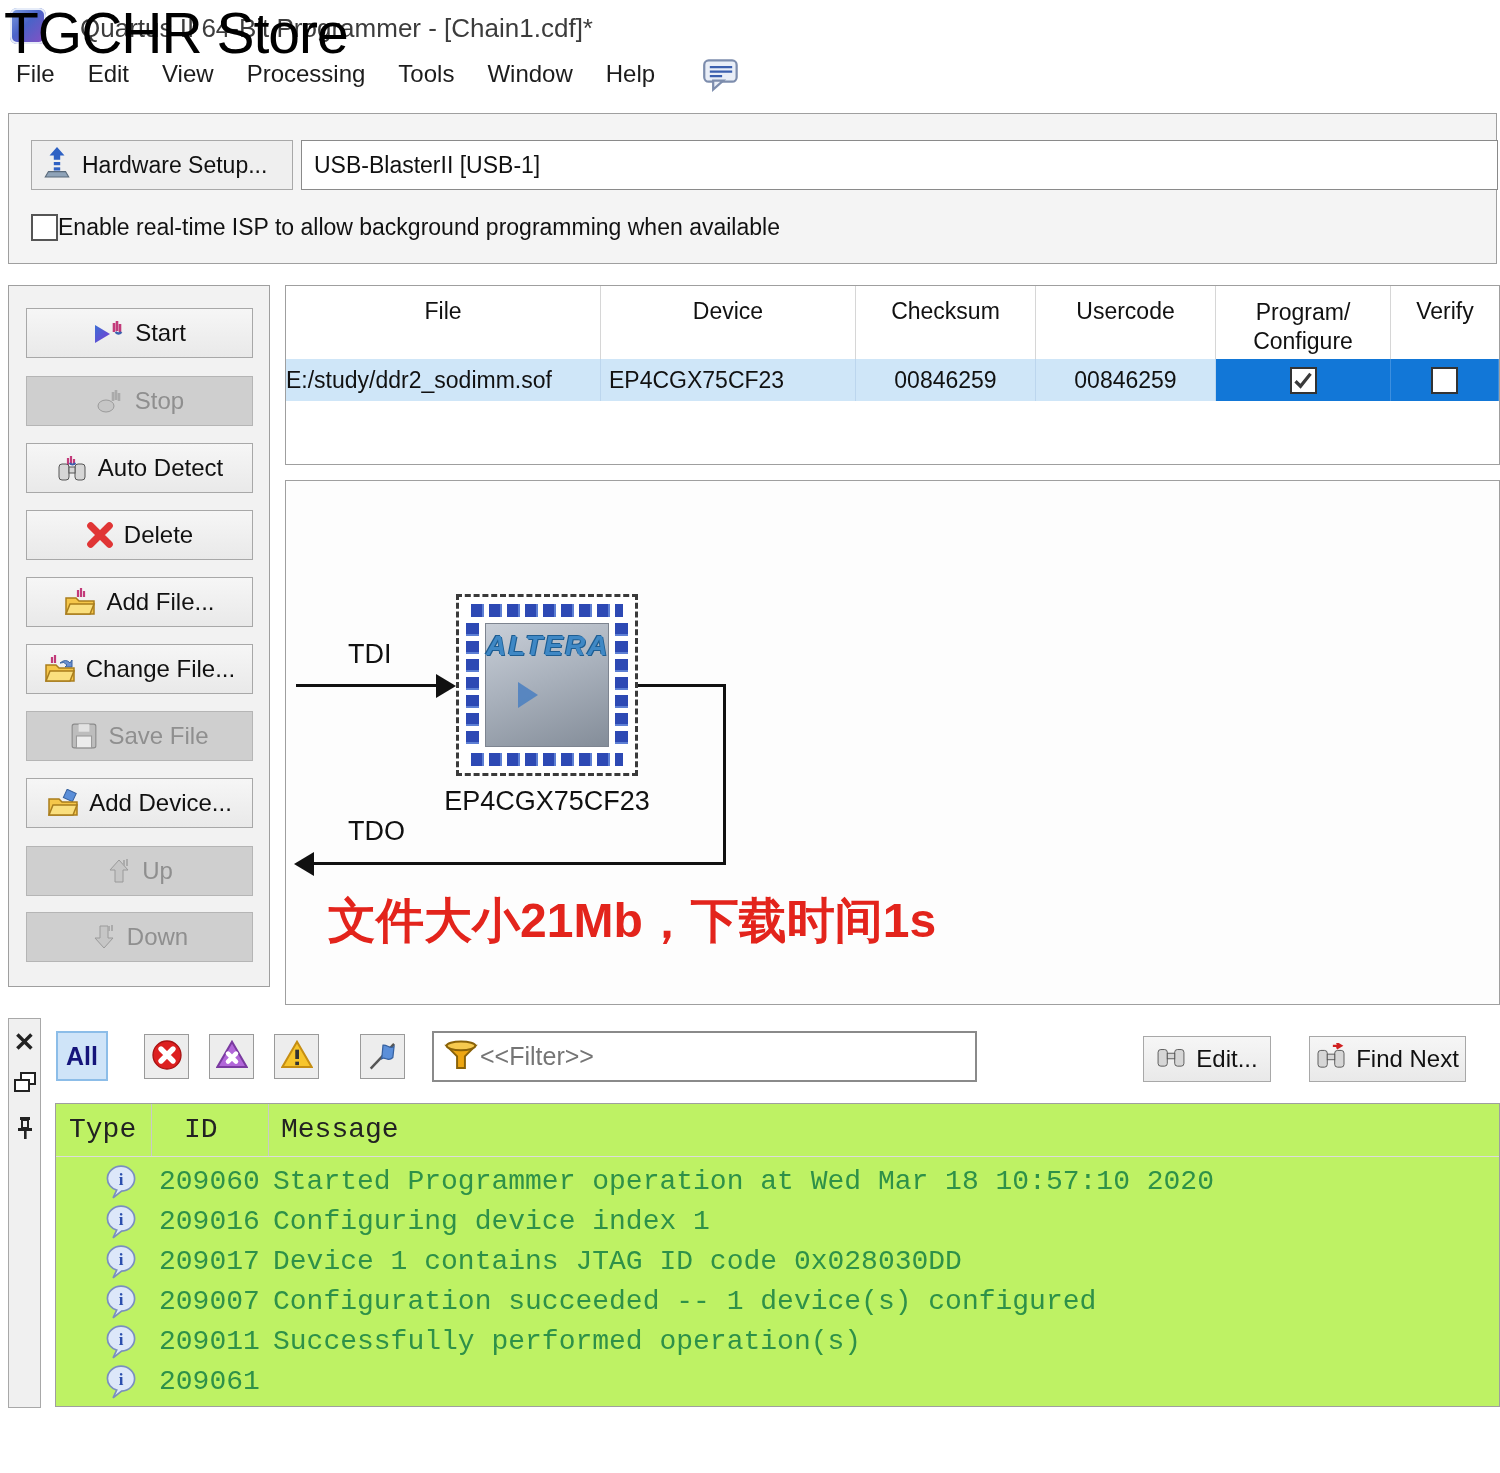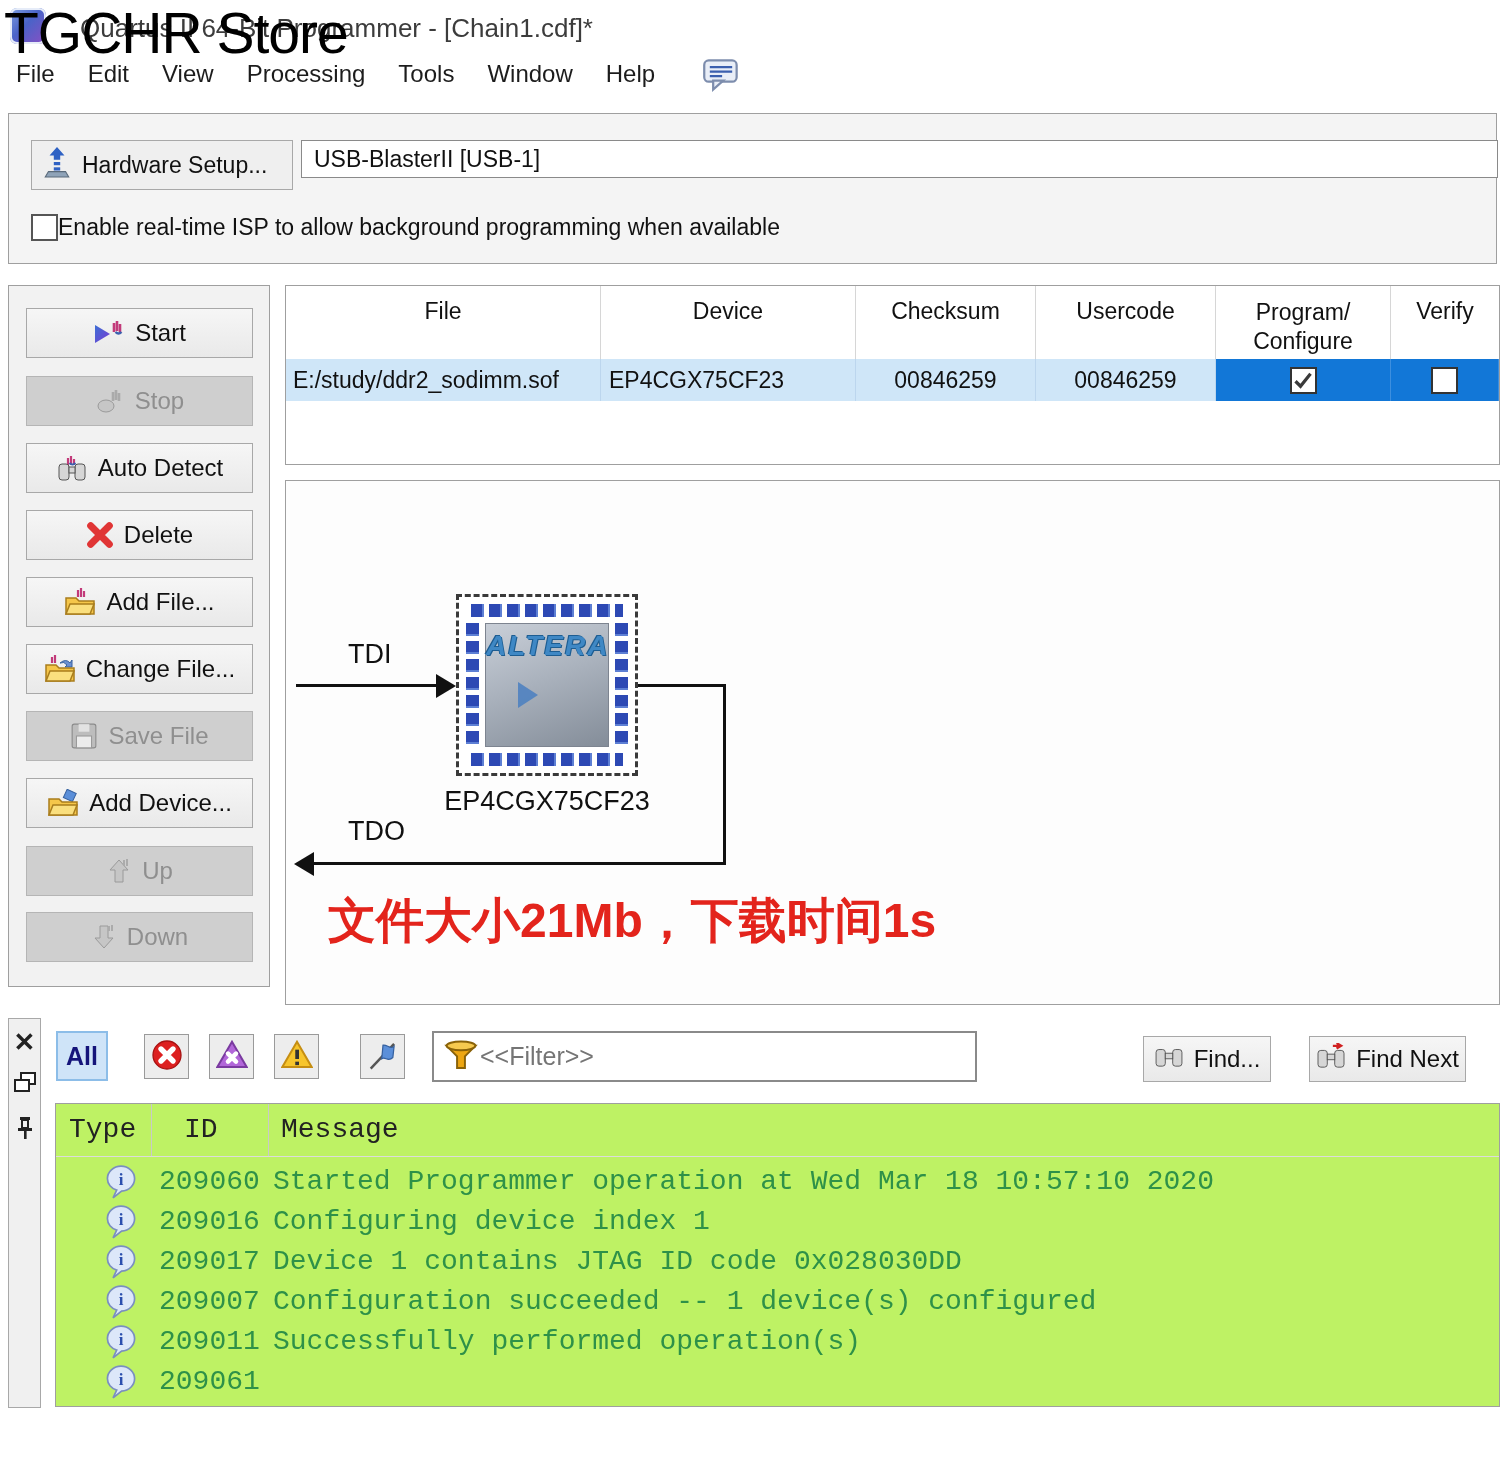--- a/index.html
+++ b/index.html
@@ -17,21 +17,21 @@
   #speech-icon{position:absolute;left:702px;top:58px;}
 
   
   .panel{position:absolute;border:1px solid #9f9f9f;background:#f4f4f4;box-sizing:border-box;}
 
   
   #hardware-group{left:8px;top:113px;width:1489px;height:151px;}
   #hw-setup-btn{position:absolute;left:22px;top:26px;width:262px;height:50px;background:#efefef;
       border:1px solid #a8a8a8;display:flex;align-items:center;gap:10px;padding-left:10px;box-sizing:border-box;
       font-size:23px;color:#111;}
-  #hw-device-field{position:absolute;left:292px;right:-2px;top:26px;height:38px;background:#fff;
+  #hw-device-field{position:absolute;left:292px;right:-2px;top:26px;height:50px;background:#fff;
       border:1px solid #8a8a8a;display:flex;align-items:center;padding-left:12px;font-size:23px;color:#111;box-sizing:border-box;}
   #isp-row{position:absolute;left:22px;top:100px;display:flex;align-items:center;}
   .checkbox{width:27px;height:27px;background:#fff;border:2px solid #555;box-sizing:border-box;
       display:flex;align-items:center;justify-content:center;}
   #isp-label{font-size:23px;color:#111;}
 
   
   #action-panel{left:8px;top:285px;width:262px;height:702px;background:#f2f2f2;}
   .act-btn{position:absolute;left:17px;width:227px;height:50px;box-sizing:border-box;
       border:1px solid #a8a8a8;background:linear-gradient(#f6f6f6,#e9e9e9);
@@ -270,21 +270,21 @@
     <div id="ft-head">
       <div class="ft-h">File</div>
       <div class="ft-h">Device</div>
       <div class="ft-h">Checksum</div>
       <div class="ft-h">Usercode</div>
       <div class="ft-h two-line">Program/
 Configure</div>
       <div class="ft-h">Verify</div>
     </div>
     <div id="ft-row">
-      <div class="ft-c" style="padding-left:7px">E:/study/ddr2_sodimm.sof</div>
+      <div class="ft-c" style="padding-left:0">E:/study/ddr2_sodimm.sof</div>
       <div class="ft-c" style="padding-left:8px">EP4CGX75CF23</div>
       <div class="ft-c center">00846259</div>
       <div class="ft-c center">00846259</div>
       <div class="ft-c sel">
         <div class="cb-small">
           <svg width="20" height="18" viewBox="0 0 16 14">
               <polyline points="2,8 6,12 14,2" stroke="#3a3a3a" stroke-width="2.6" fill="none"></polyline>
             </svg>
         </div>
       </div>
@@ -385,21 +385,21 @@
   </div>
 
   <div class="find-btn" id="find-btn">
     <span>
       <svg width="30" height="24" viewBox="0 0 32 26">
         <rect x="2" y="6" width="10" height="18" rx="3" fill="#d6d6d6" stroke="#555"></rect>
         <rect x="20" y="6" width="10" height="18" rx="3" fill="#d6d6d6" stroke="#555"></rect>
         <rect x="12" y="10" width="8" height="6" fill="#d6d6d6" stroke="#555"></rect>
       </svg>
     </span>
-    <span>Find...</span>
+    <span>Edit...</span>
   </div>
   <div class="find-btn" id="find-next-btn">
     <span>
       <svg width="30" height="26" viewBox="0 0 32 28">
         <path d="M18 3 h8 M22 0 l5 3 -5 3" stroke="#d02020" stroke-width="2.4" fill="none"></path>
         <rect x="2" y="8" width="10" height="18" rx="3" fill="#d6d6d6" stroke="#555"></rect>
         <rect x="20" y="8" width="10" height="18" rx="3" fill="#d6d6d6" stroke="#555"></rect>
         <rect x="12" y="12" width="8" height="6" fill="#d6d6d6" stroke="#555"></rect>
       </svg>
     </span>

